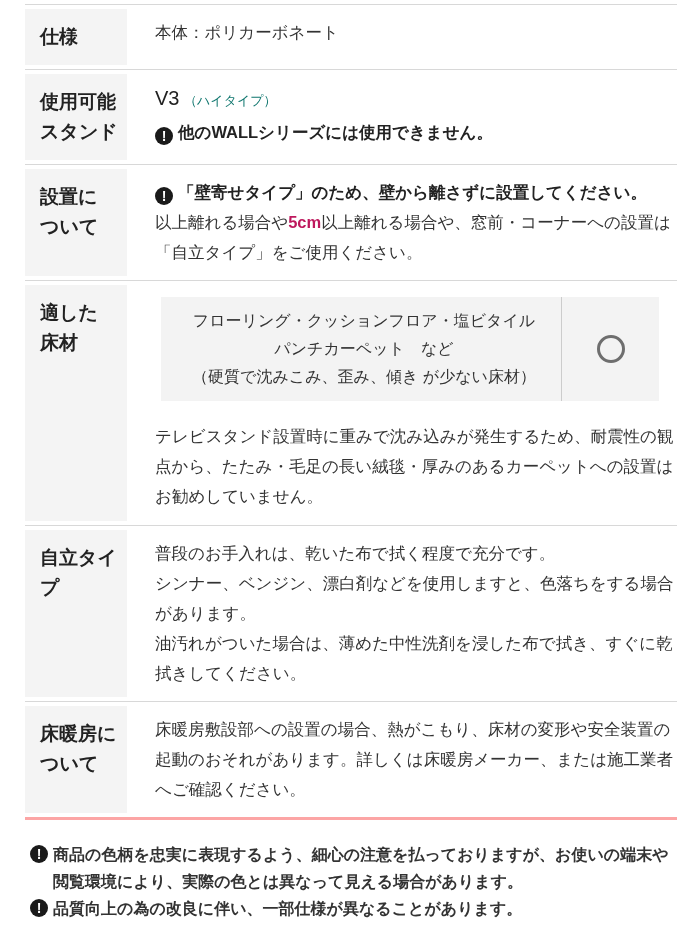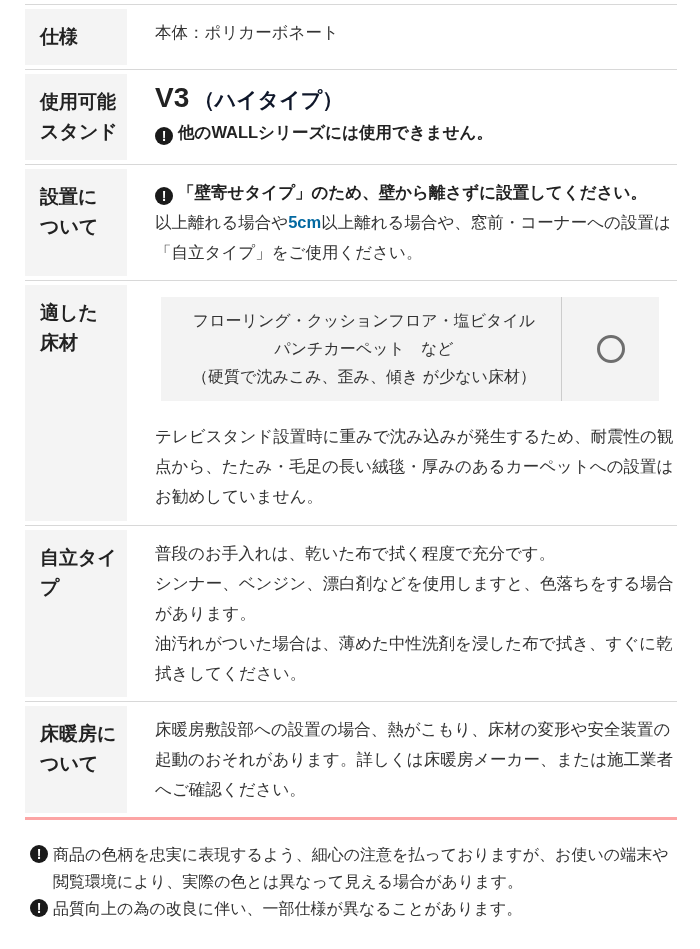--- a/index.html
+++ b/index.html
@@ -48,24 +48,24 @@
     color: #ffffff;
     font-weight: bold;
     font-size: 14px;
     line-height: 18px;
     text-align: center;
     vertical-align: -3px;
     margin-right: 5px;
     flex-shrink: 0;
   }
   .bold-line { font-weight: bold; color: #222222; }
-  .stand-main { font-size: 28px; font-weight: bold; color: #222222; }
-  .stand-sub  { font-size: 21px; font-weight: bold; color: #0f172a; }
+  .stand-main { font-size: 20px; font-weight: normal; color: #222222; }
+  .stand-sub  { font-size: 13px; font-weight: normal; color: #0f766e; }
   .v3-line { line-height: 32px; }
-  b.inline-bold { color: #0369a1; }
+  b.inline-bold { color: #be185d; }
 
   
   .floor-box {
     margin: 6px 0 0 6px;
     width: 498px;
     background: #f3f3f3;
     display: flex;
     align-items: stretch;
   }
   .floor-box-text {
@@ -95,21 +95,21 @@
     margin: 21px 25px 0 30px;
     width: 645px;
     font-size: 16px;
     line-height: 27px;
   }
   .footer-note {
     display: flex;
     align-items: flex-start;
   }
   .footer-note .warn-icon { margin-top: 4px; }
-  .footer-note-text { flex: 1; }
+  .footer-note-text { flex: 1; font-weight: bold; }
 </style>
 </head>
 <body>
 
 <div class="spec-table">
 
   <div class="row">
     <div class="cell-label">
       <div class="cell-label-bg">
         <span>仕様</span>

